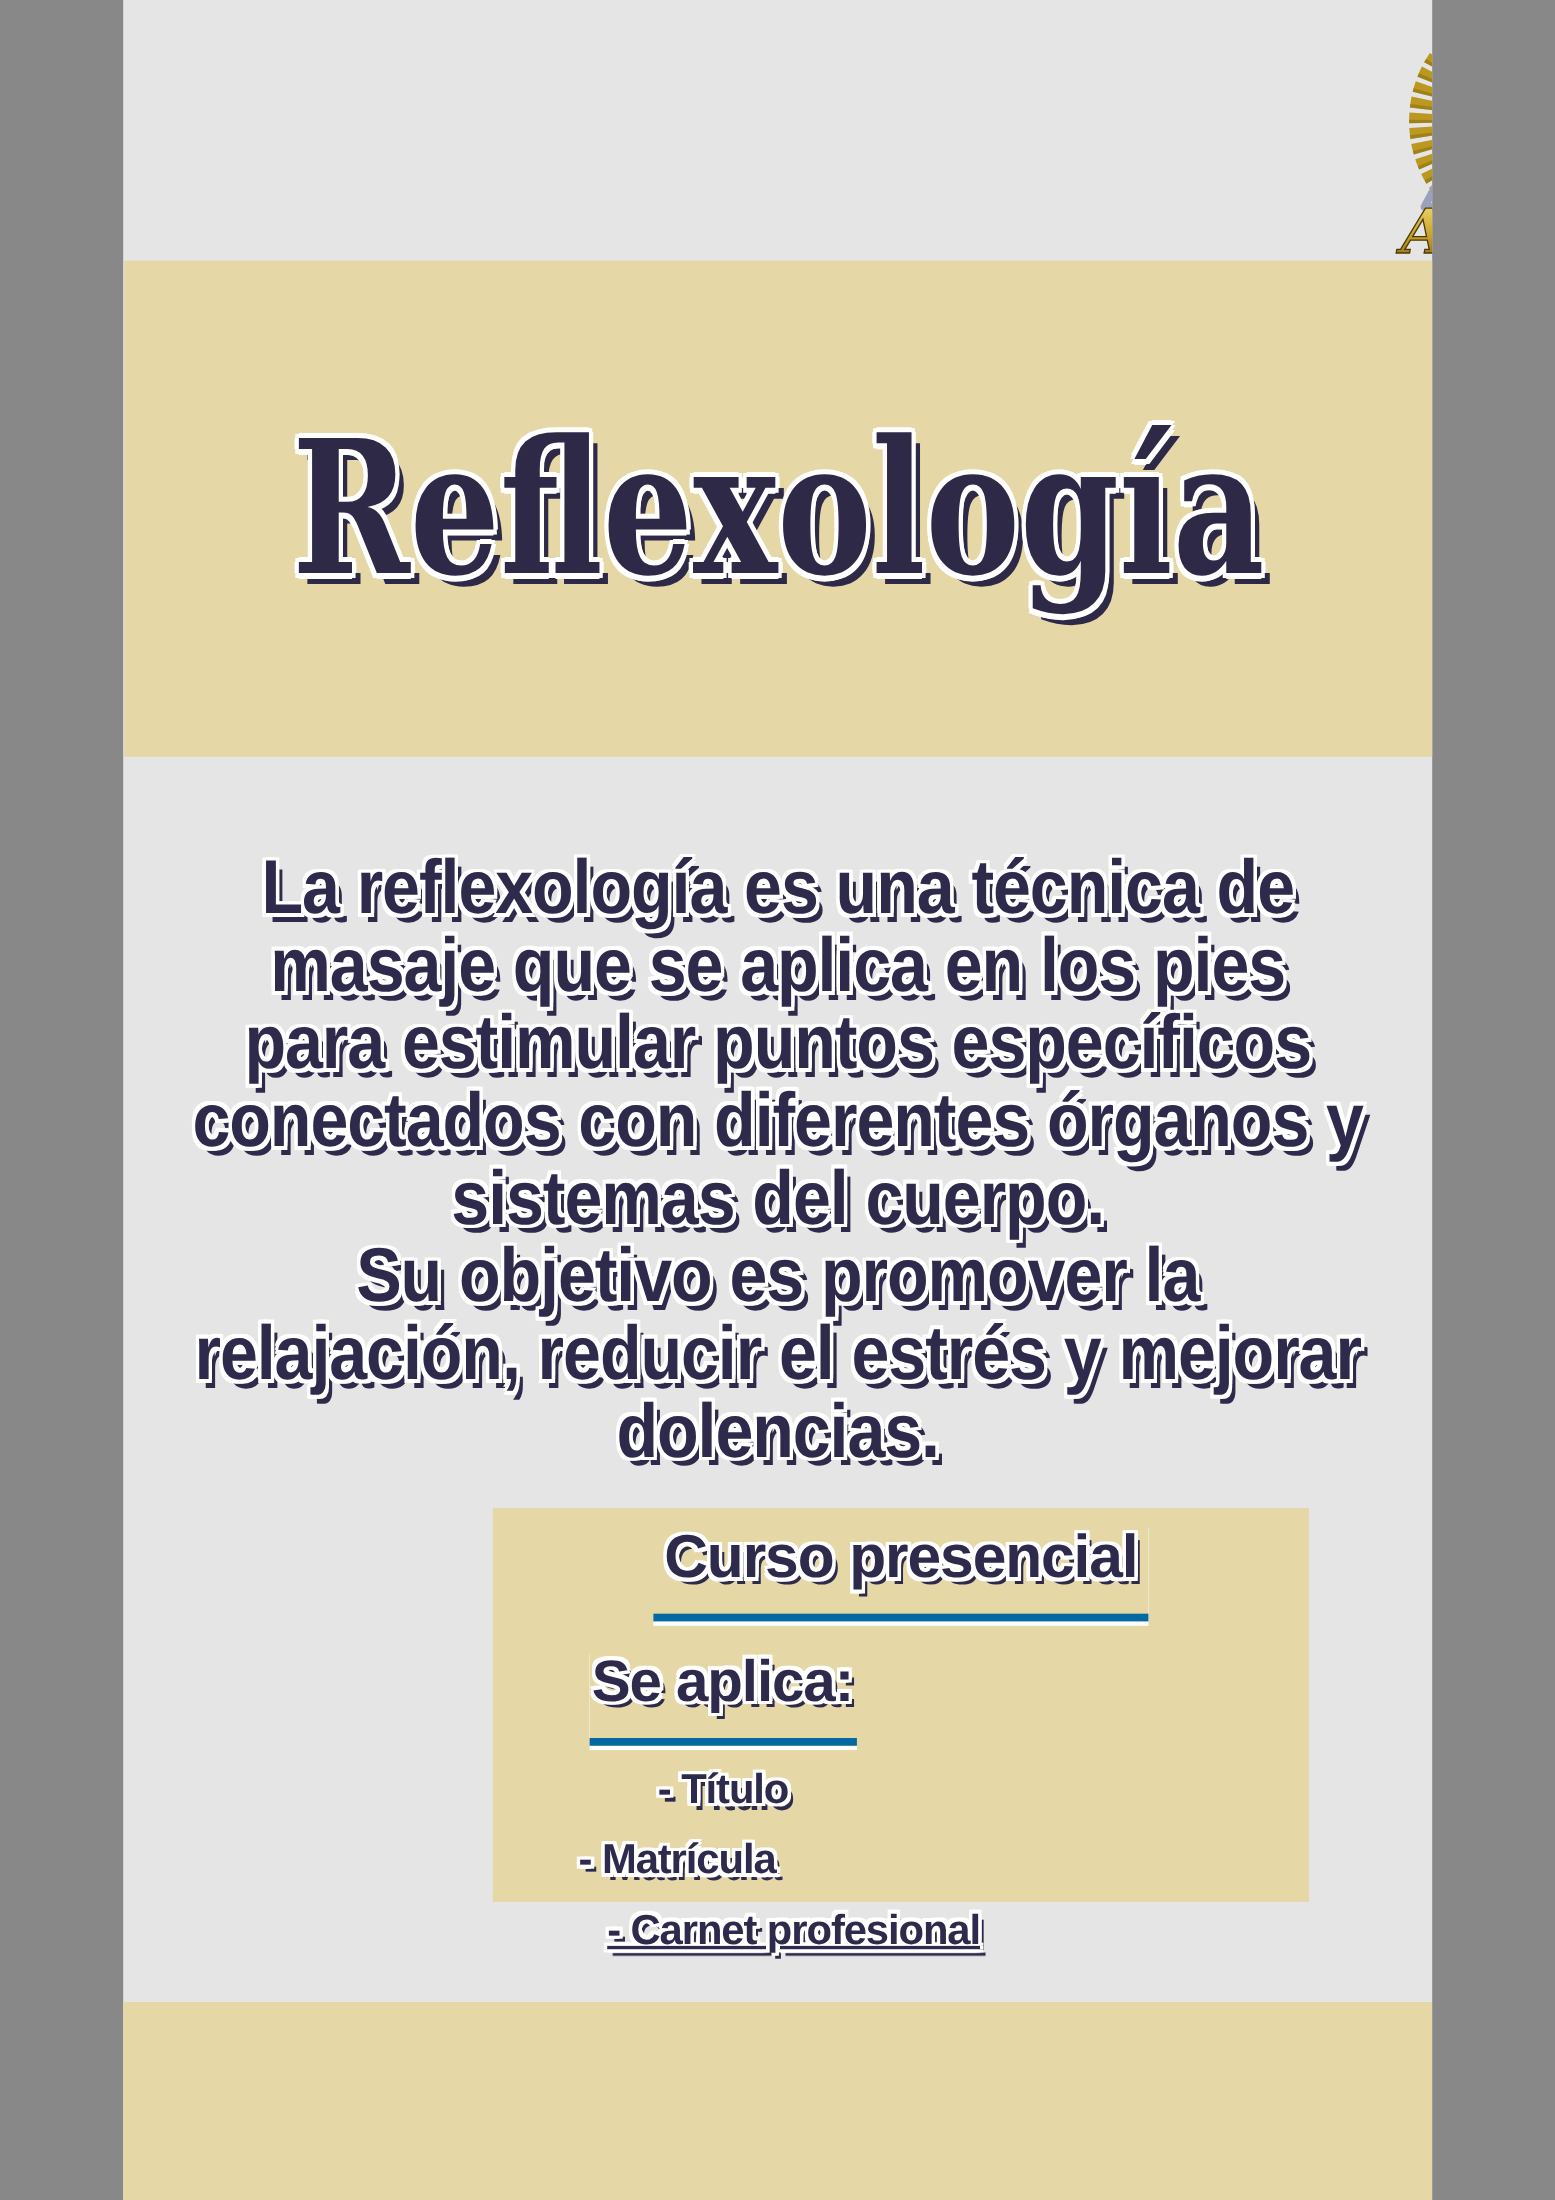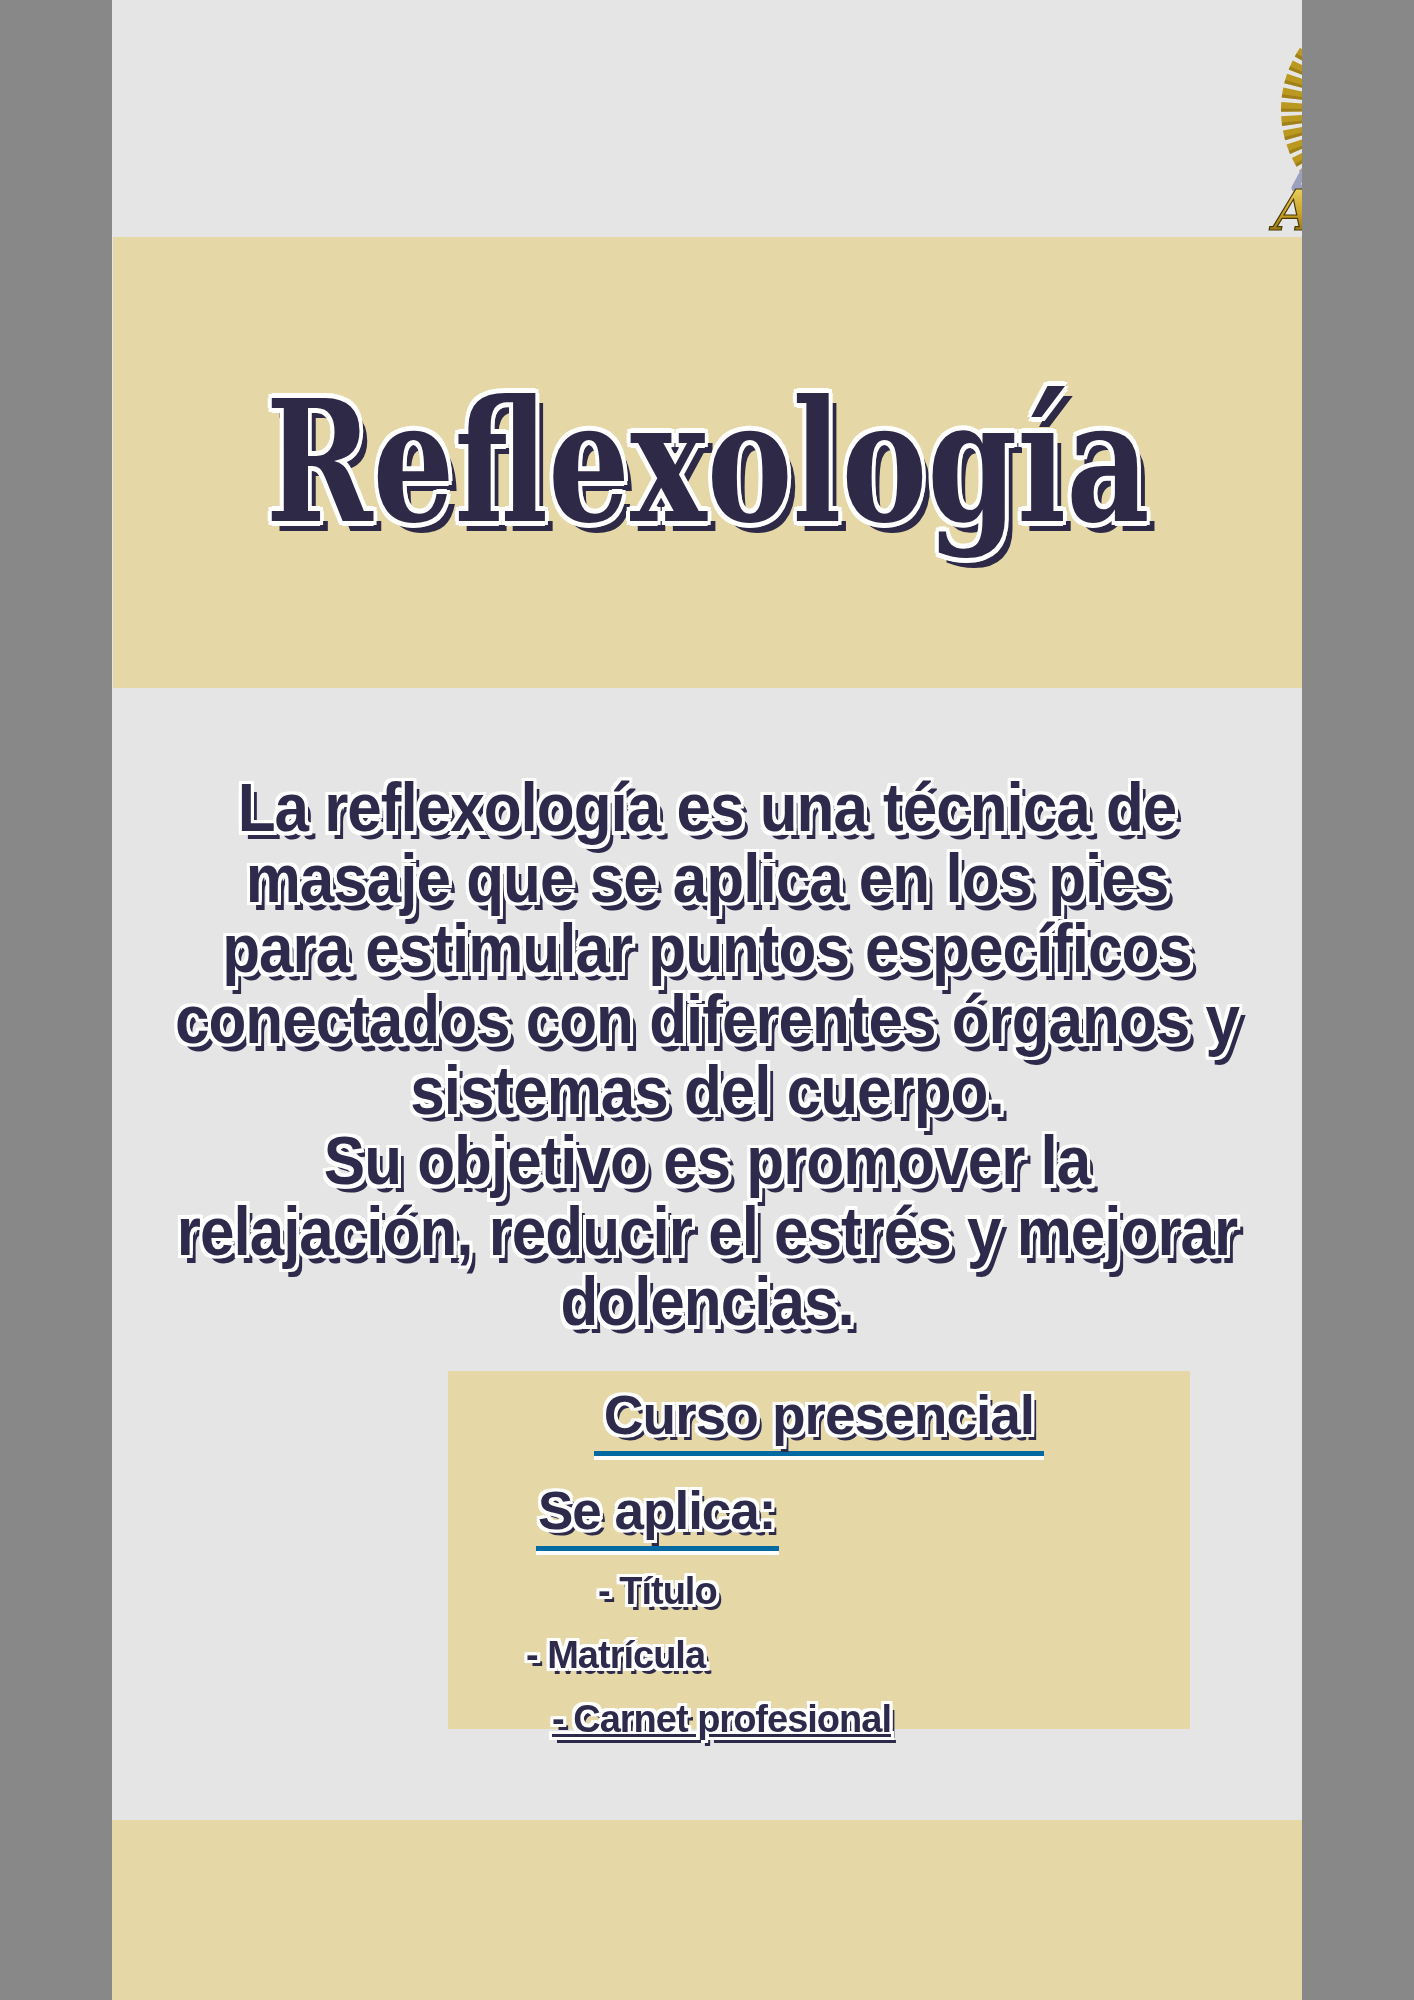--- a/index.html
+++ b/index.html
@@ -98,22 +98,22 @@
        5px  6px 0 #2e2a4c;
   }
   .course-heading {
     text-align: center;
     font-size: 55px;
     line-height: 60px;
     margin: 0 0 26px 0;
   }
   .underlined {
     display: inline-block;
-    padding: 0 10px 6px 10px;
-    border-bottom: 5px solid #0369a1;
+    padding: 0 10px 22px 10px;
+    border-bottom: 7px solid #0369a1;
     box-shadow: 0 4px 0 #ffffff;
   }
   .course-subheading {
     font-size: 53px;
     line-height: 58px;
     margin: 0 0 8px 88px;
   }
   .course-subheading .underlined { padding-left: 2px; padding-right: 4px; }
   .benefits { font-size: 38px; line-height: 64px; }
   .benefit-0 { margin-left: 150px; }

